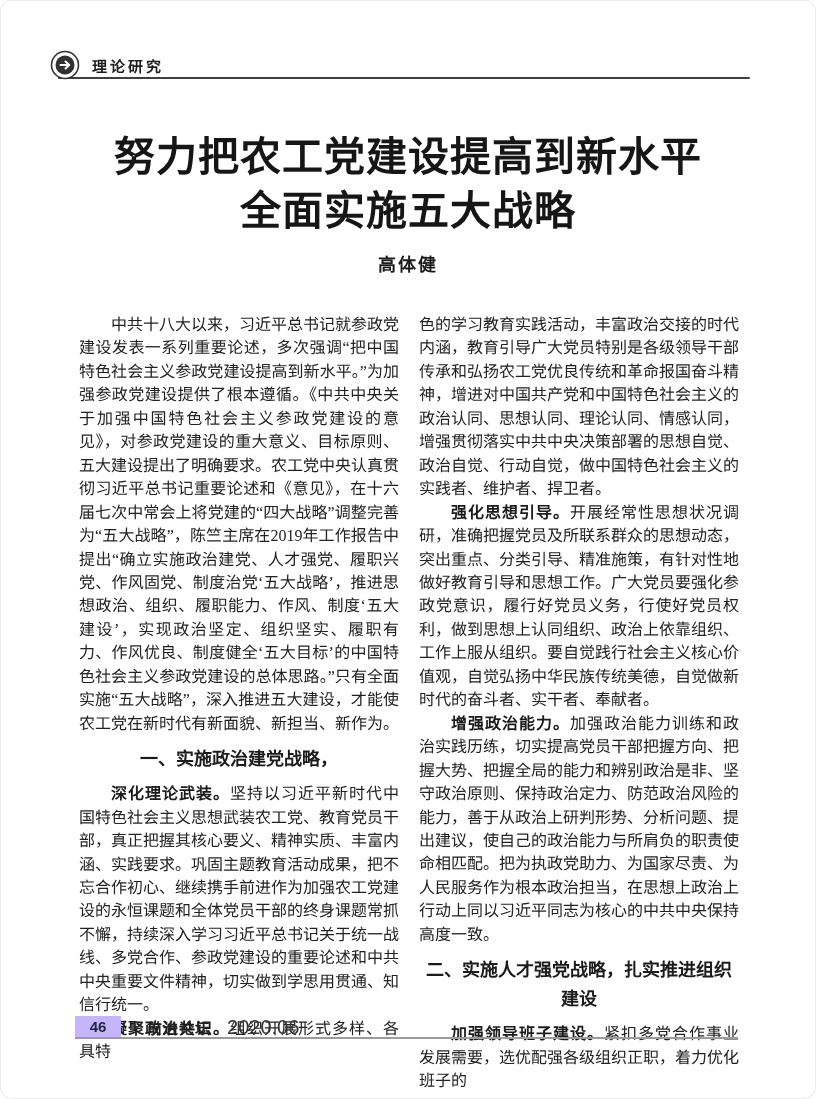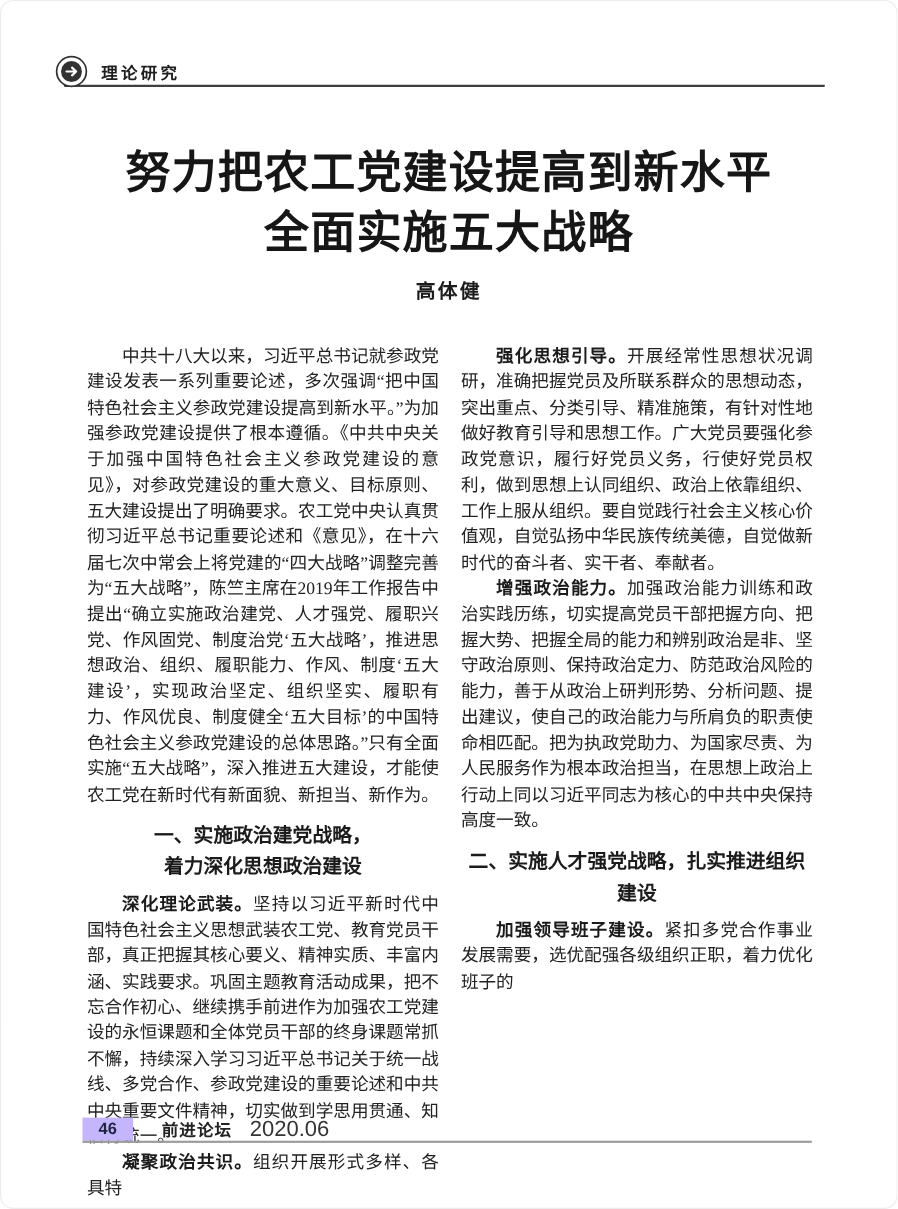--- a/index.html
+++ b/index.html
@@ -96,27 +96,27 @@
     <div>全面实施五大战略</div>
   </div>
   <div class="author">高体健</div>
 
   <div class="cols">
 
     <div class="col">
       <p><span>中共十八大以来，习近平总书记就参政党建设发表一系列重要论述，多次强调“把中国特色社会主义参政党建设提高到新水平。”为加强参政党建设提供了根本遵循。《中共中央关于加强中国特色社会主义参政党建设的意见》，对参政党建设的重大意义、目标原则、五大建设提出了明确要求。农工党中央认真贯彻习近平总书记重要论述和《意见》，在十六届七次中常会上将党建的“四大战略”调整完善为“五大战略”，陈竺主席在2019年工作报告中提出“确立实施政治建党、人才强党、履职兴党、作风固党、制度治党‘五大战略’，推进思想政治、组织、履职能力、作风、制度‘五大建设’，实现政治坚定、组织坚实、履职有力、作风优良、制度健全‘五大目标’的中国特色社会主义参政党建设的总体思路。”只有全面实施“五大战略”，深入推进五大建设，才能使农工党在新时代有新面貌、新担当、新作为。</span></p>
       <div class="sec-heading">
         <div>一、实施政治建党战略，</div>
-        <div>着力深化思想政治建设</div>
       </div>
       <p><span class="lead">深化理论武装。</span><span>坚持以习近平新时代中国特色社会主义思想武装农工党、教育党员干部，真正把握其核心要义、精神实质、丰富内涵、实践要求。巩固主题教育活动成果，把不忘合作初心、继续携手前进作为加强农工党建设的永恒课题和全体党员干部的终身课题常抓不懈，持续深入学习习近平总书记关于统一战线、多党合作、参政党建设的重要论述和中共中央重要文件精神，切实做到学思用贯通、知信行统一。</span></p>
       <p><span class="lead">凝聚政治共识。</span><span>组织开展形式多样、各具特</span></p>
     </div>
 
     <div class="col">
+      <p class="cont"><span>色的学习教育实践活动，丰富政治交接的时代内涵，教育引导广大党员特别是各级领导干部传承和弘扬农工党优良传统和革命报国奋斗精神，增进对中国共产党和中国特色社会主义的政治认同、思想认同、理论认同、情感认同，增强贯彻落实中共中央决策部署的思想自觉、政治自觉、行动自觉，做中国特色社会主义的实践者、维护者、捍卫者。</span></p>
       <p><span class="lead">强化思想引导。</span><span>开展经常性思想状况调研，准确把握党员及所联系群众的思想动态，突出重点、分类引导、精准施策，有针对性地做好教育引导和思想工作。广大党员要强化参政党意识，履行好党员义务，行使好党员权利，做到思想上认同组织、政治上依靠组织、工作上服从组织。要自觉践行社会主义核心价值观，自觉弘扬中华民族传统美德，自觉做新时代的奋斗者、实干者、奉献者。</span></p>
       <p><span class="lead">增强政治能力。</span><span>加强政治能力训练和政治实践历练，切实提高党员干部把握方向、把握大势、把握全局的能力和辨别政治是非、坚守政治原则、保持政治定力、防范政治风险的能力，善于从政治上研判形势、分析问题、提出建议，使自己的政治能力与所肩负的职责使命相匹配。把为执政党助力、为国家尽责、为人民服务作为根本政治担当，在思想上政治上行动上同以习近平同志为核心的中共中央保持高度一致。</span></p>
       <div class="sec-heading">
         <div>二、实施人才强党战略，扎实推进组织建设</div>
       </div>
       <p><span class="lead">加强领导班子建设。</span><span>紧扣多党合作事业发展需要，选优配强各级组织正职，着力优化班子的</span></p>
     </div>
 
   </div>
 

